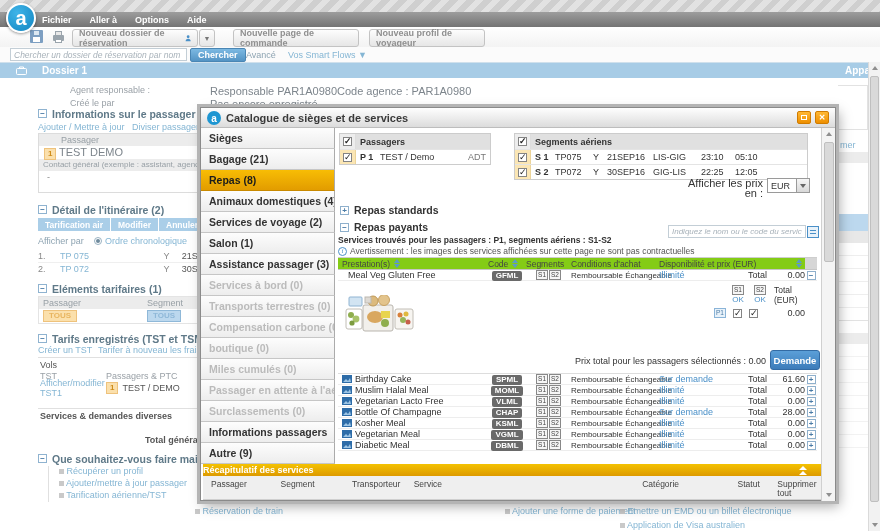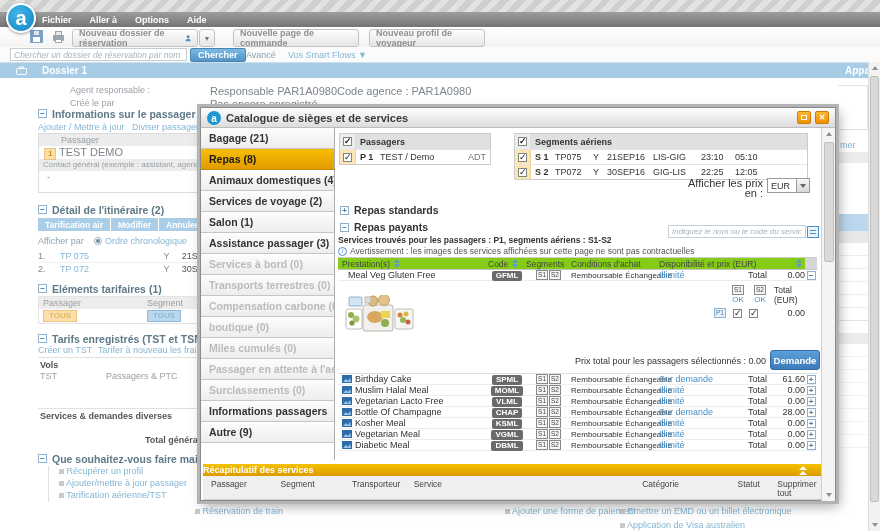--- a/index.html
+++ b/index.html
@@ -200,24 +200,29 @@
           <span class="bdg-or" style="margin-left:4px;width:34px;text-align:center;color:#e8b560">TOUS</span>
           <span class="bdg-bl" style="margin-left:70px;width:34px;text-align:center;color:#8fb8d8">TOUS</span>
         </div>
     </div>
 
     <span class="a micon" style="left:38px;top:256px">−</span>
     <span class="a sech" style="left:52px;top:255px">Tarifs enregistrés (TST et TSM)</span>
     <span class="a lnk" style="left:38px;top:267px">Créer un TST</span>
     <span class="a lnk" style="left:98px;top:267px">Tarifer à nouveau les frais aériens (tous les TST</span>
     <div class="a" style="left:38px;top:279px;width:272px;border-top:1px solid #e0e0e0">
-      <div style="padding:2px 0 0 2px;font-weight:bold;color:#555">Vols</div>
+      <div style="padding:2px 0 0 2px;font-weight:normal;color:#555">Vols</div>
       <div class="f" style="height:11px">
           <span class="glbl" style="padding-left:2px;width:68px">TST</span>
           <span class="glbl">Passagers &amp; PTC</span>
+        </div>
+      <div class="f" style="height:14px">
+          <span class="lnk" style="padding-left:2px;width:68px">Afficher/modifier TST1</span>
+          <span class="bdg-or">1</span>
+          <span style="margin-left:4px;color:#555">TEST / DEMO</span>
         </div>
     </div>
     <div class="a" style="left:38px;top:330px;width:272px;border-top:1px solid #e0e0e0;padding:2px 0 0 2px;font-weight:bold;color:#555">Services &amp; demandes diverses</div>
     <div class="a" style="left:145px;top:357px;font-weight:bold;color:#555">Total général (en</div>
 
     <span class="a micon" style="left:38px;top:376px">−</span>
     <span class="a sech" style="left:52px;top:375px">Que souhaitez-vous faire maintenant ?</span>
     <div class="a" style="left:48px;top:388px;border-left:1px solid #e0e0e0;padding-left:10px">
       <div style="height:12px"><span class="sqb"></span> <span class="lnk">Récupérer un profil</span></div>
       <div style="height:12px"><span class="sqb"></span> <span class="lnk">Ajouter/mettre à jour passager</span></div>
@@ -248,20 +253,21 @@
     <div class="mtitle">
       <div class="mlogo">a</div>
       <span style="position:absolute;left:25px;top:4px;font-size:11px;font-weight:bold;color:#3a3a3a">Catalogue de sièges et de services</span>
       <div class="obtn" style="right:24px">
           <span style="display:block;width:6px;height:5px;border:1px solid #fff"></span>
         </div>
       <div class="obtn" style="right:6px">✕</div>
     </div>
 
     <div class="side">
+      <div class="sitem">Sièges</div>
       <div class="sitem">Bagage (21)</div>
       <div class="sitem sel">Repas (8)</div>
       <div class="sitem">Animaux domestiques (4)</div>
       <div class="sitem">Services de voyage (2)</div>
       <div class="sitem">Salon (1)</div>
       <div class="sitem">Assistance passager (3)</div>
       <div class="sitem dis">Services à bord (0)</div>
       <div class="sitem dis">Transports terrestres (0)</div>
       <div class="sitem dis">Compensation carbone (0)</div>
       <div class="sitem dis">boutique (0)</div>

